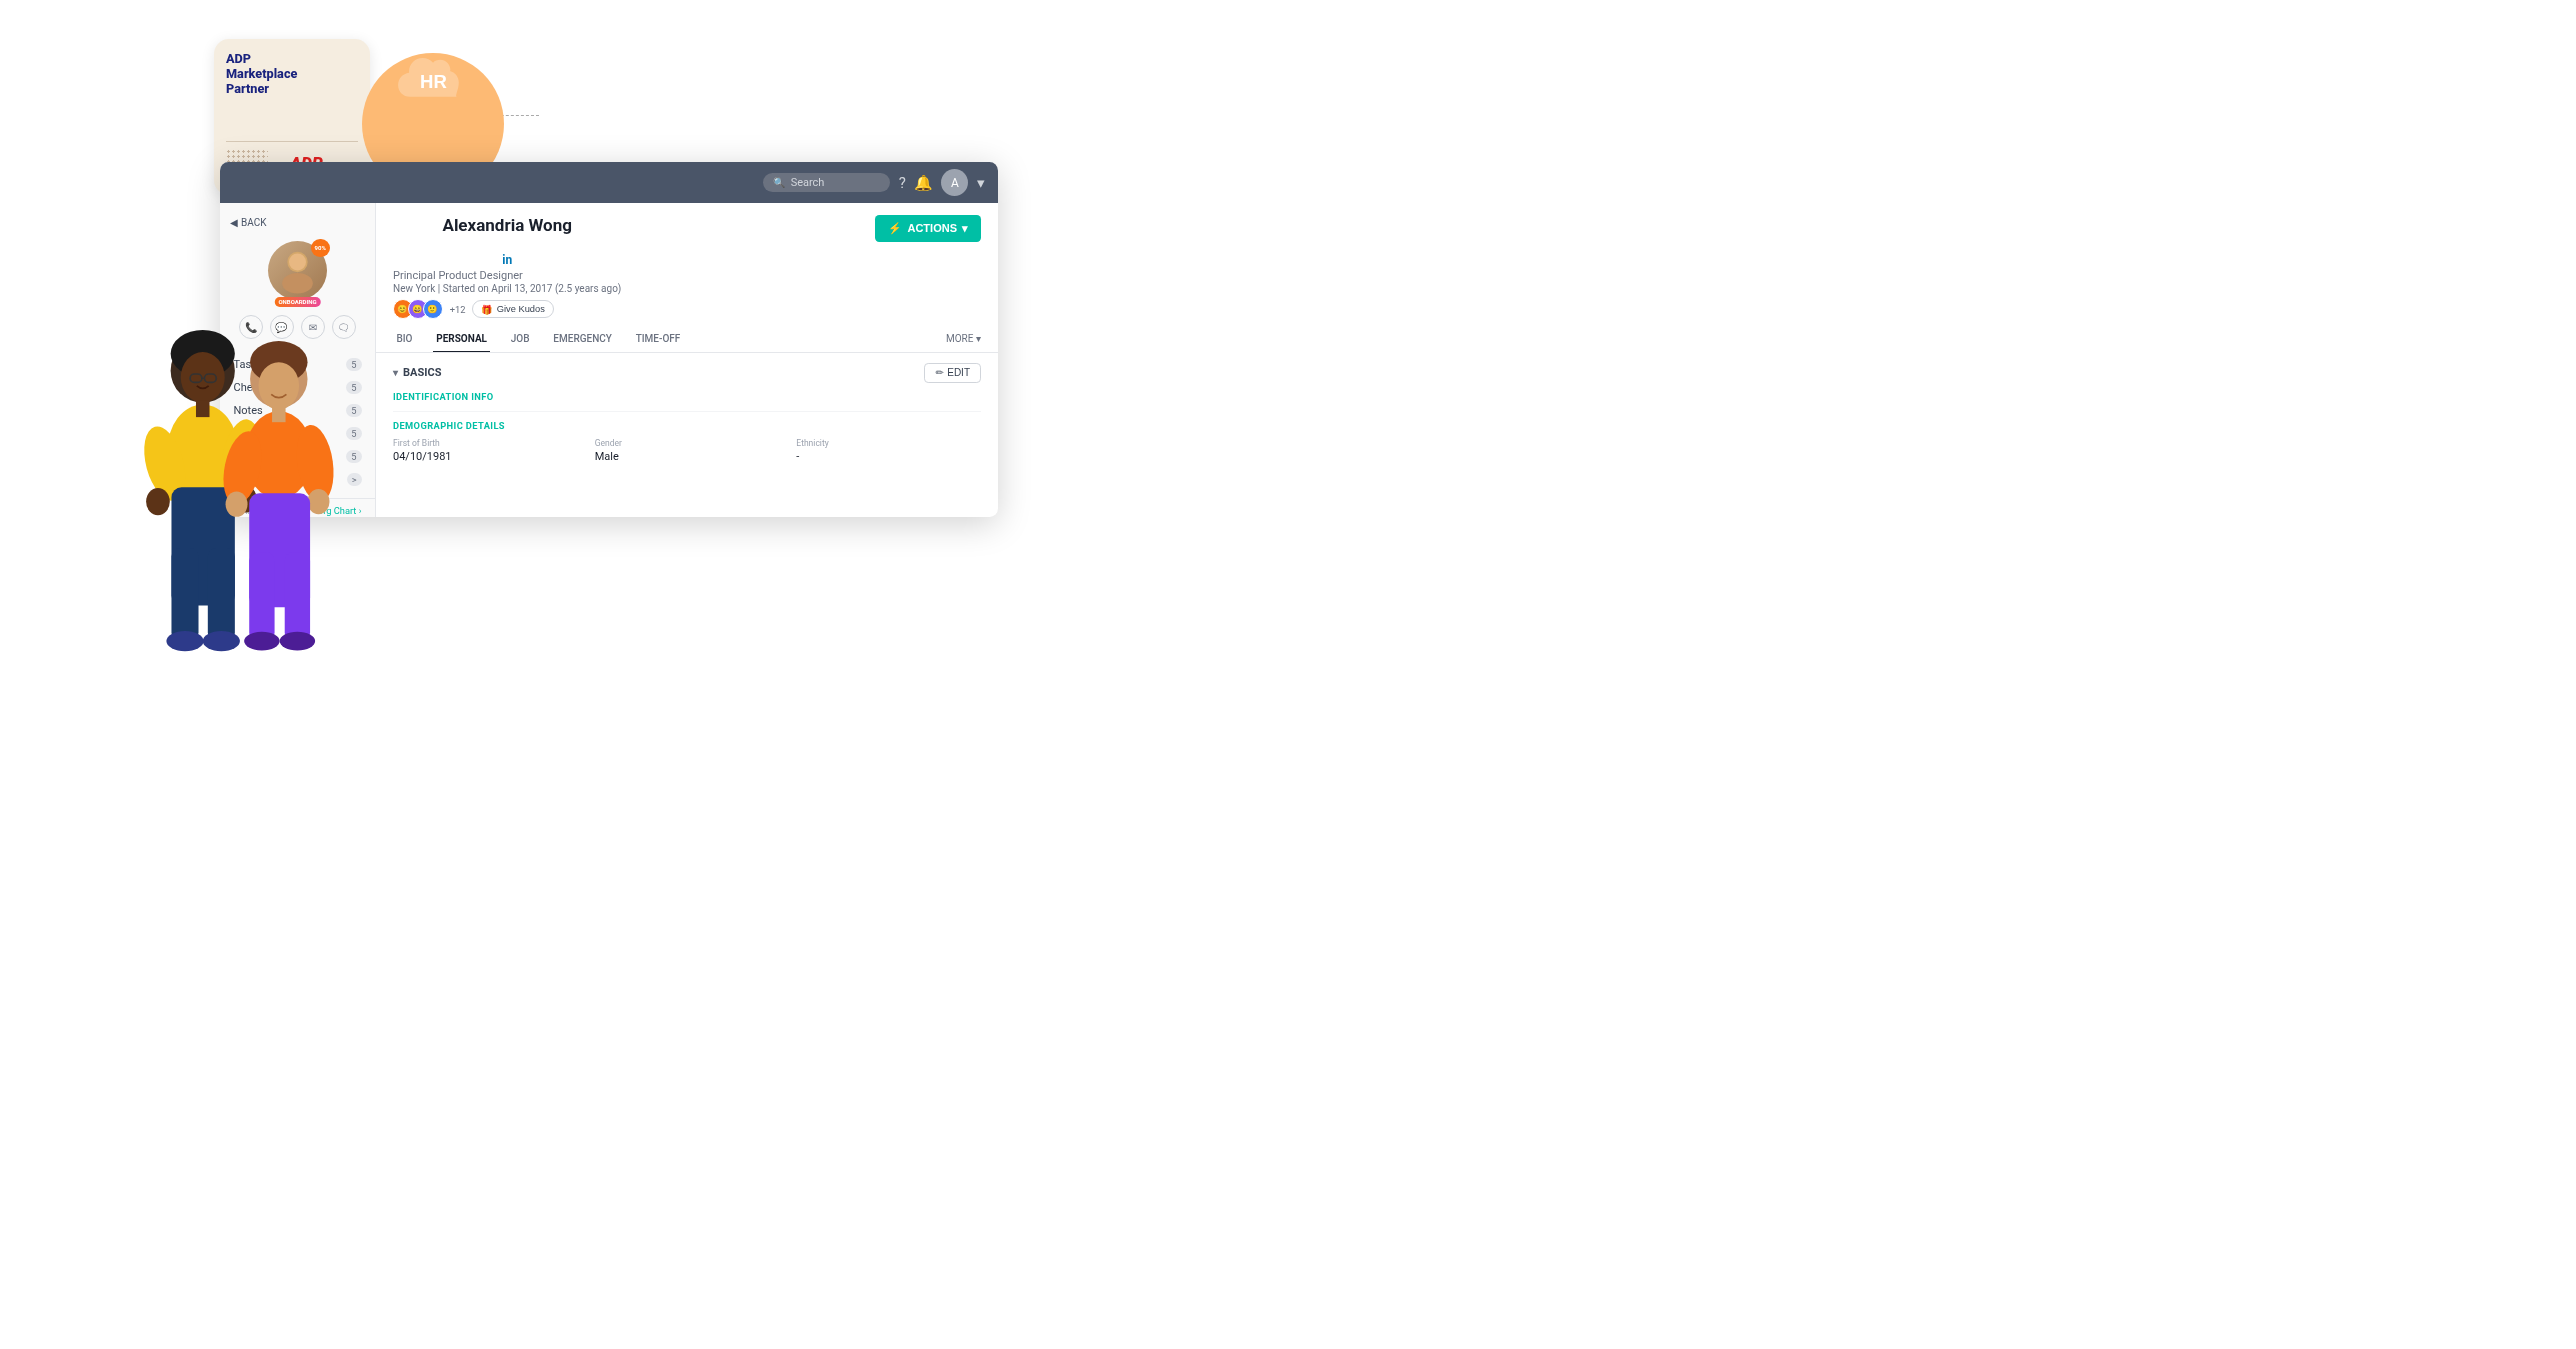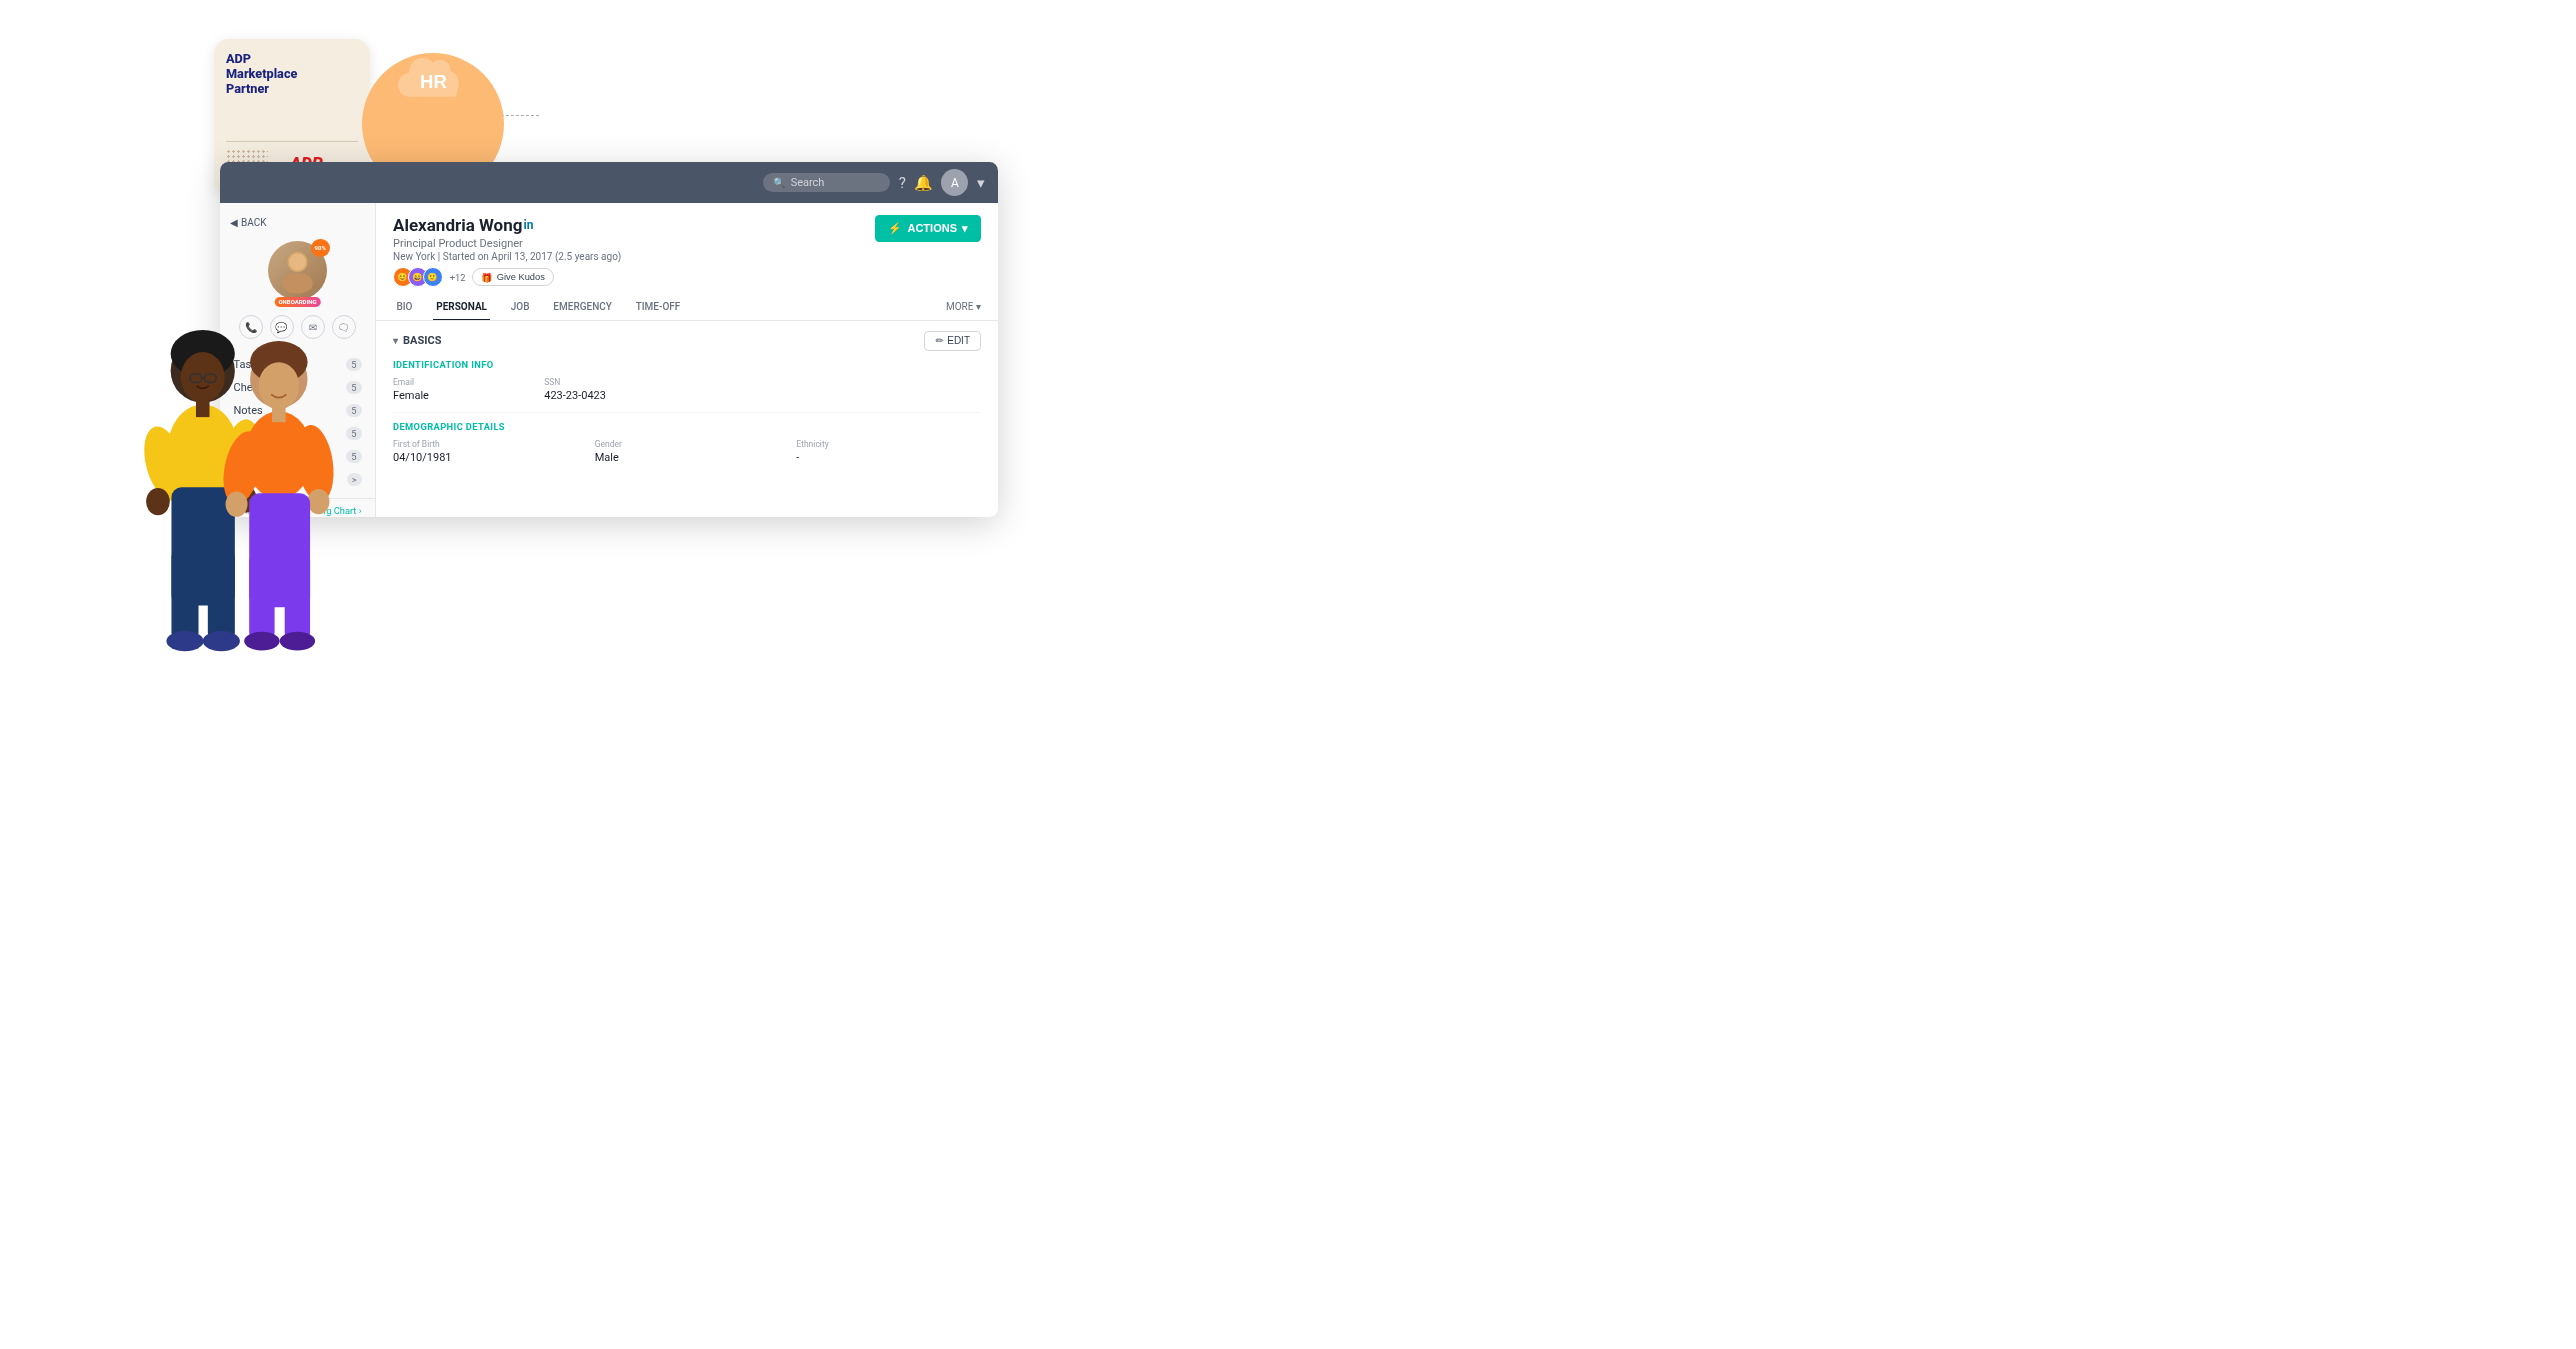--- a/index.html
+++ b/index.html
@@ -302,21 +302,22 @@
       display: flex;
       align-items: flex-start;
       justify-content: space-between;
     }
     .profile-info h2 {
       font-size: 17px;
       font-weight: 700;
       color: #1a202c;
       display: flex;
       align-items: center;
-      gap: 1px;
+      gap: 18px;
+      flex-direction: column;
     }
     .linkedin-icon {
       color: #0077b5;
       font-size: 12px;
     }
     .profile-info .job-title {
       font-size: 11px;
       color: #6b7280;
       margin-top: 1.7px;
     }
@@ -636,30 +637,20 @@
           </div>
           <button class="edit-btn">
             <span>✏</span>
             <span>EDIT</span>
           </button>
         </div>
 
         <div class="subsection-title">IDENTIFICATION INFO</div>
 
 
-        <div class="info-grid">
-          <div class="info-field">
-            <label>Email</label>
-            <div class="value">Female</div>
-          </div>
-          <div class="info-field">
-            <label>SSN</label>
-            <div class="value">423-23-0423</div>
-          </div>
-        </div>
 
         <hr class="divider">
 
         <div class="subsection-title">DEMOGRAPHIC DETAILS</div>
 
         <div class="info-grid-3">
           <div class="info-field">
             <label>First of Birth</label>
             <div class="value">04/10/1981</div>
           </div>

